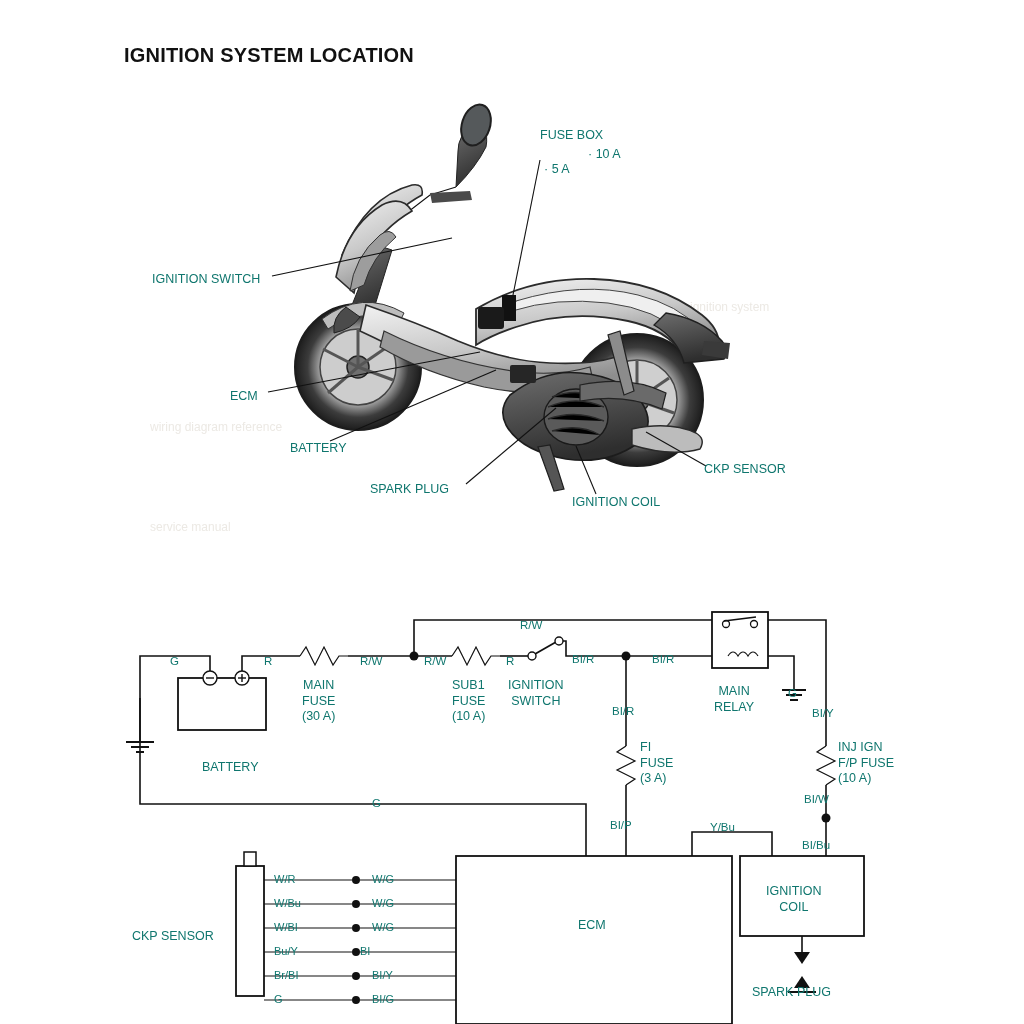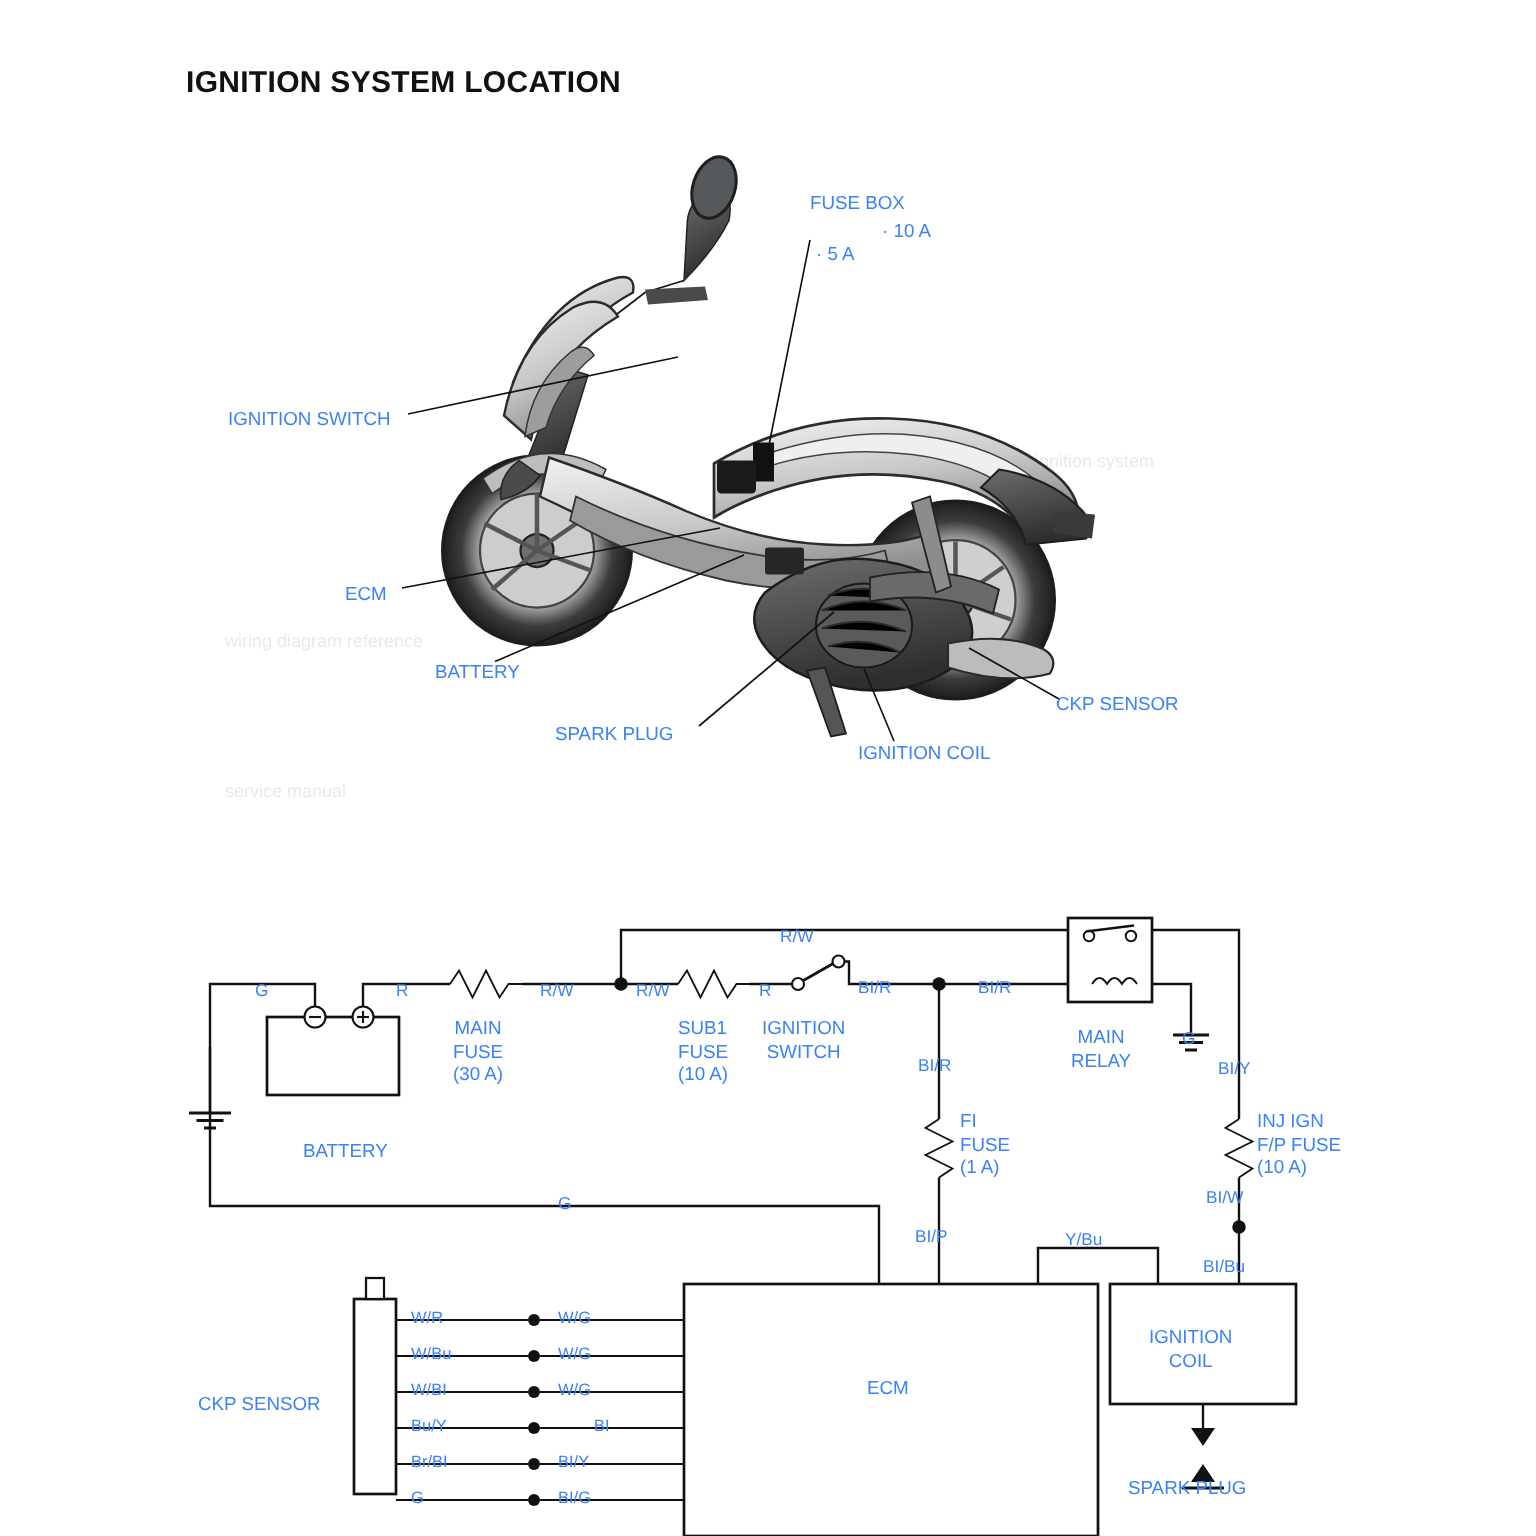--- a/index.html
+++ b/index.html
@@ -27,21 +27,21 @@
     letter-spacing: 0.2px;
     color: #111;
     white-space: nowrap;
   }
   #heading-location { left: 124px; top: 44px; }
   #heading-diagram  { left: 124px; top: 546px; }
 
   .label {
     position: absolute;
     font-size: 12.5px;
-    color: #3b82f6;
+    color: #0f766e;
     white-space: pre;
     line-height: 1.25;
   }
   .label.small { font-size: 11.5px; }
   .label.tiny  { font-size: 11px; }
 
   
   #bike-photo {
     position: absolute;
     left: 280px;
@@ -330,38 +330,38 @@
 (30 A)</div>
   <div class="label" style="left:452px; top:678px; text-align:left;">SUB1
 FUSE
 (10 A)</div>
   <div class="label" style="left:508px; top:678px; text-align:center;">IGNITION
 SWITCH</div>
   <div class="label" style="left:714px; top:684px; text-align:center;">MAIN
 RELAY</div>
   <div class="label" style="left:640px; top:740px;">FI
 FUSE
-(1 A)</div>
+(3 A)</div>
   <div class="label" style="left:838px; top:740px;">INJ IGN
 F/P FUSE
 (10 A)</div>
   <div class="label" style="left:202px; top:760px;">BATTERY</div>
   <div class="label" style="left:132px; top:929px;">CKP SENSOR</div>
   <div class="label" style="left:578px; top:918px;">ECM</div>
   <div class="label" style="left:766px; top:884px; text-align:center;">IGNITION
 COIL</div>
   <div class="label" style="left:752px; top:985px;">SPARK PLUG</div>
 
   <div class="label tiny" style="left:274px; top:873px;">W/R</div>
   <div class="label tiny" style="left:274px; top:897px;">W/Bu</div>
   <div class="label tiny" style="left:274px; top:921px;">W/BI</div>
   <div class="label tiny" style="left:274px; top:945px;">Bu/Y</div>
   <div class="label tiny" style="left:274px; top:969px;">Br/BI</div>
   <div class="label tiny" style="left:274px; top:993px;">G</div>
 
   <div class="label tiny" style="left:372px; top:873px;">W/G</div>
   <div class="label tiny" style="left:372px; top:897px;">W/G</div>
   <div class="label tiny" style="left:372px; top:921px;">W/G</div>
-  <div class="label tiny" style="left:396px; top:945px;">BI</div>
+  <div class="label tiny" style="left:360px; top:945px;">BI</div>
   <div class="label tiny" style="left:372px; top:969px;">BI/Y</div>
   <div class="label tiny" style="left:372px; top:993px;">BI/G</div>
 
 </div>
 
 </body></html>

